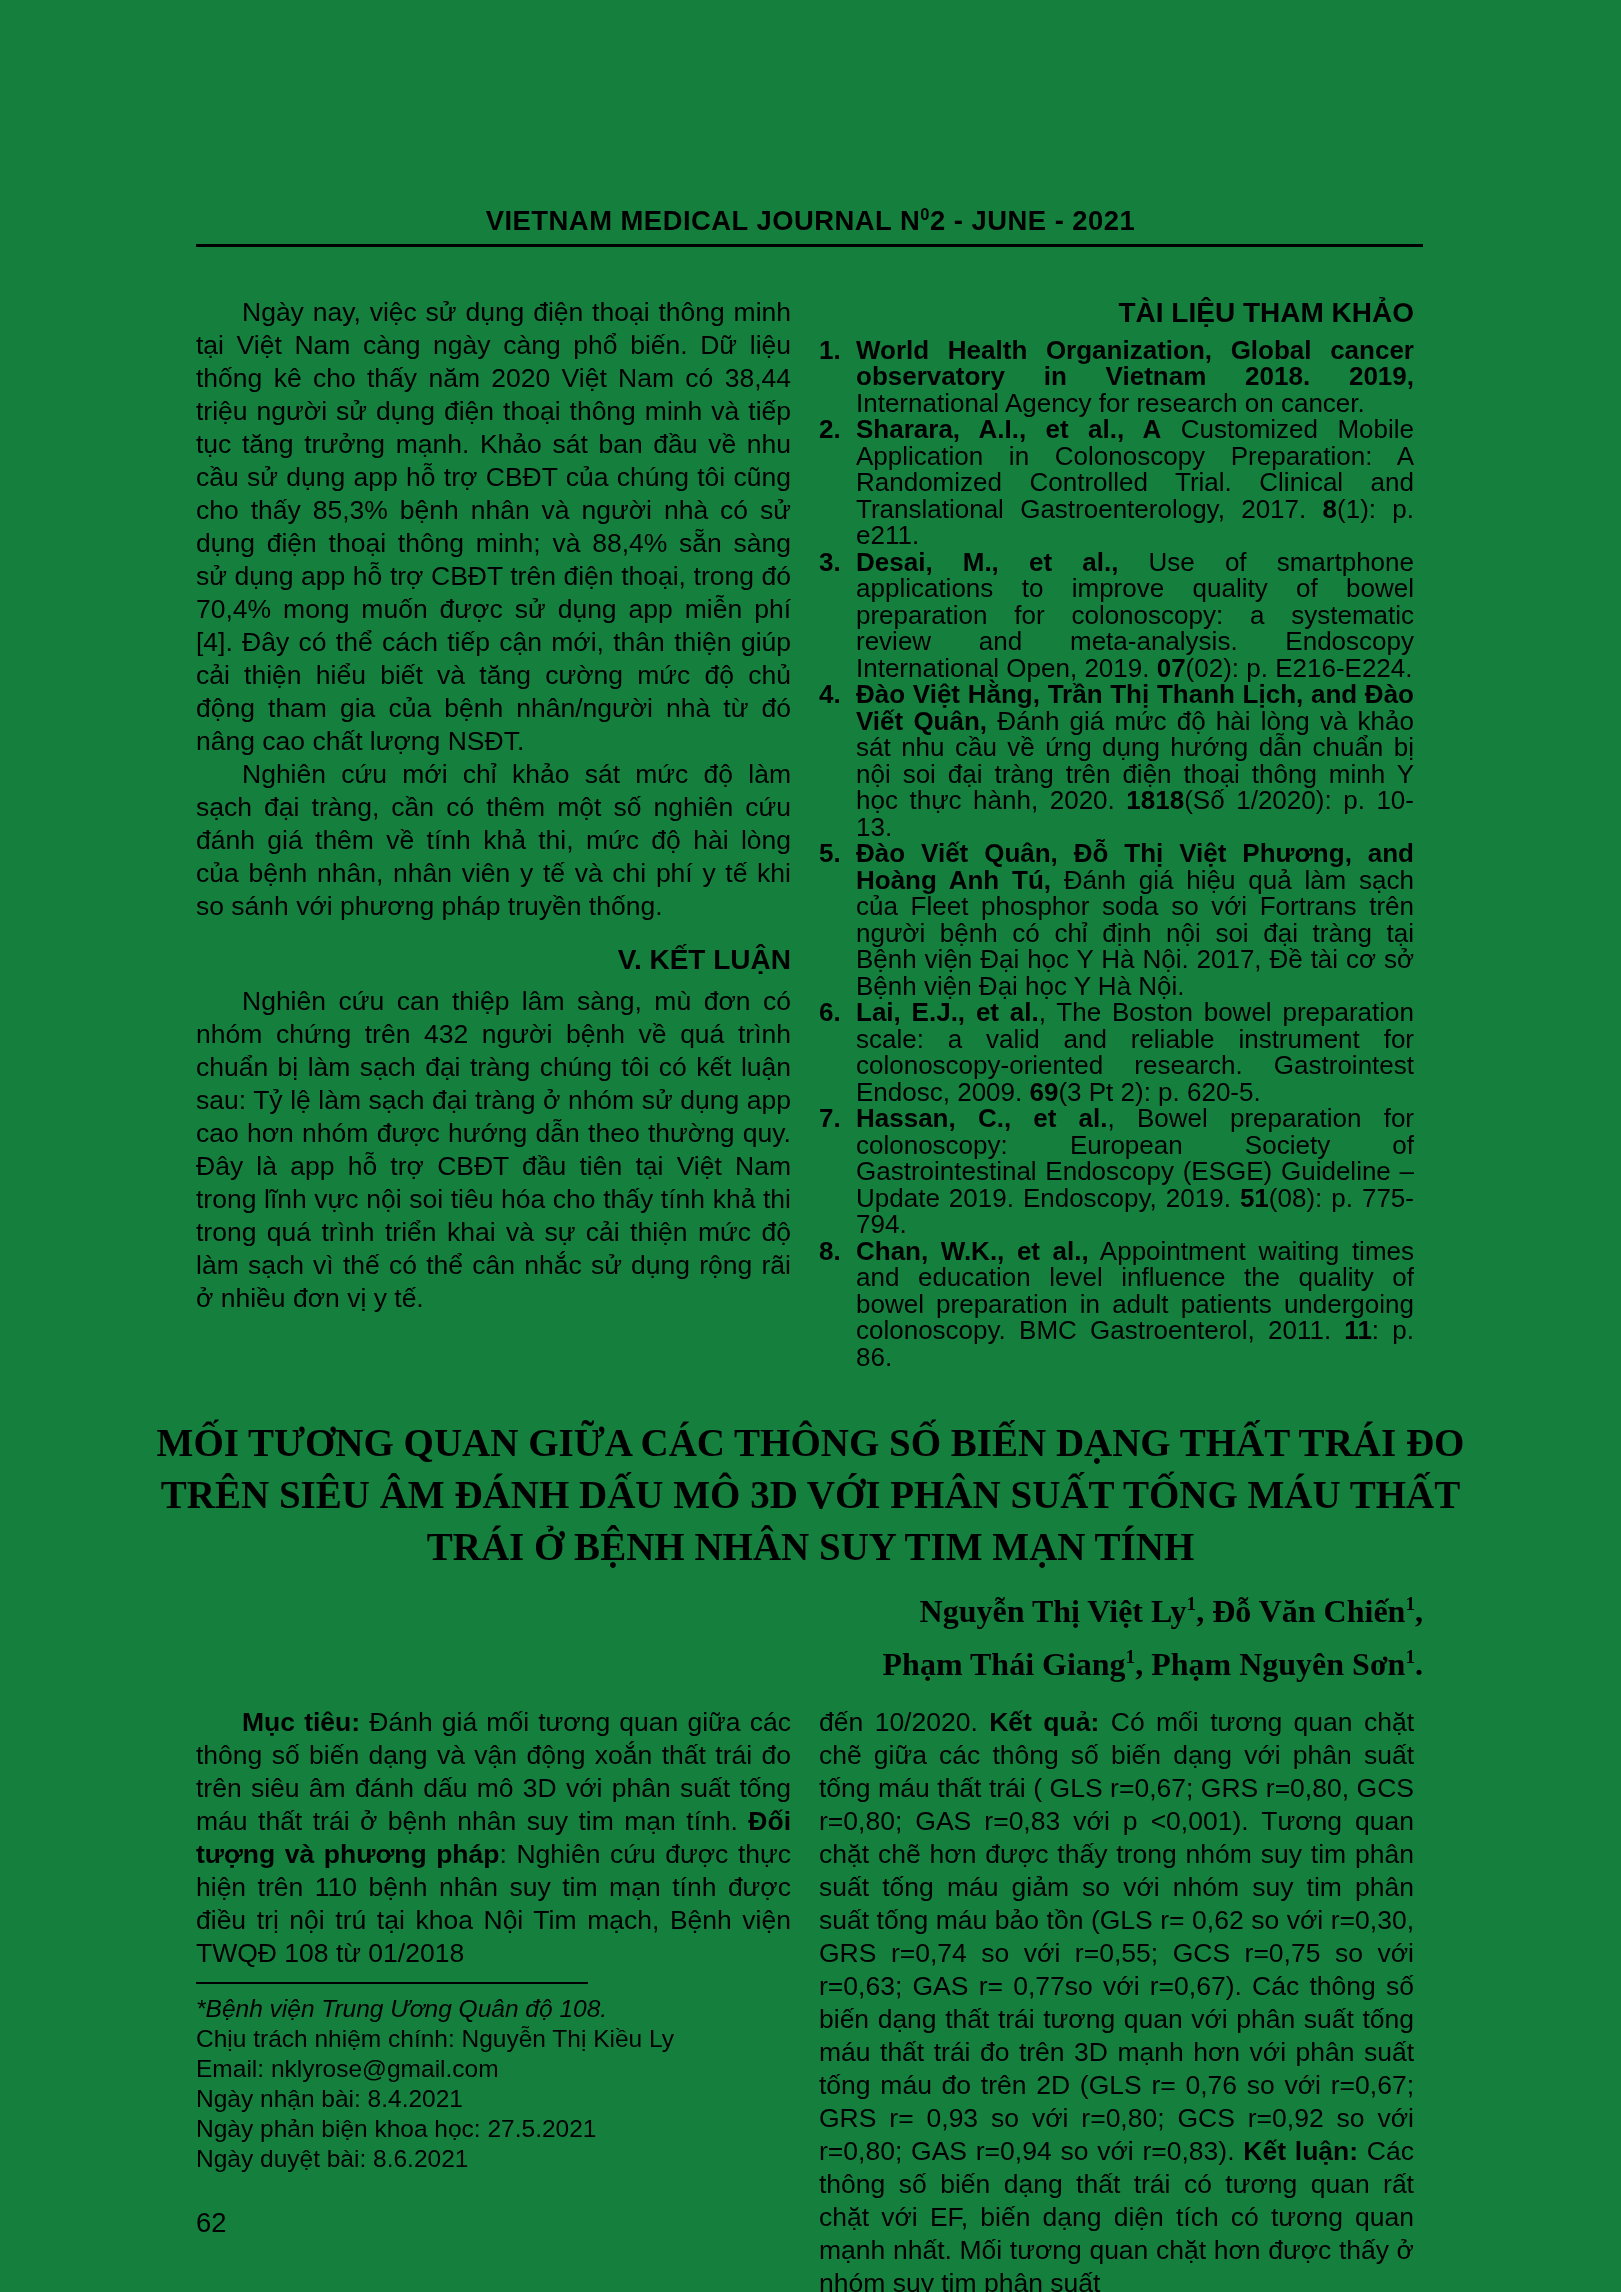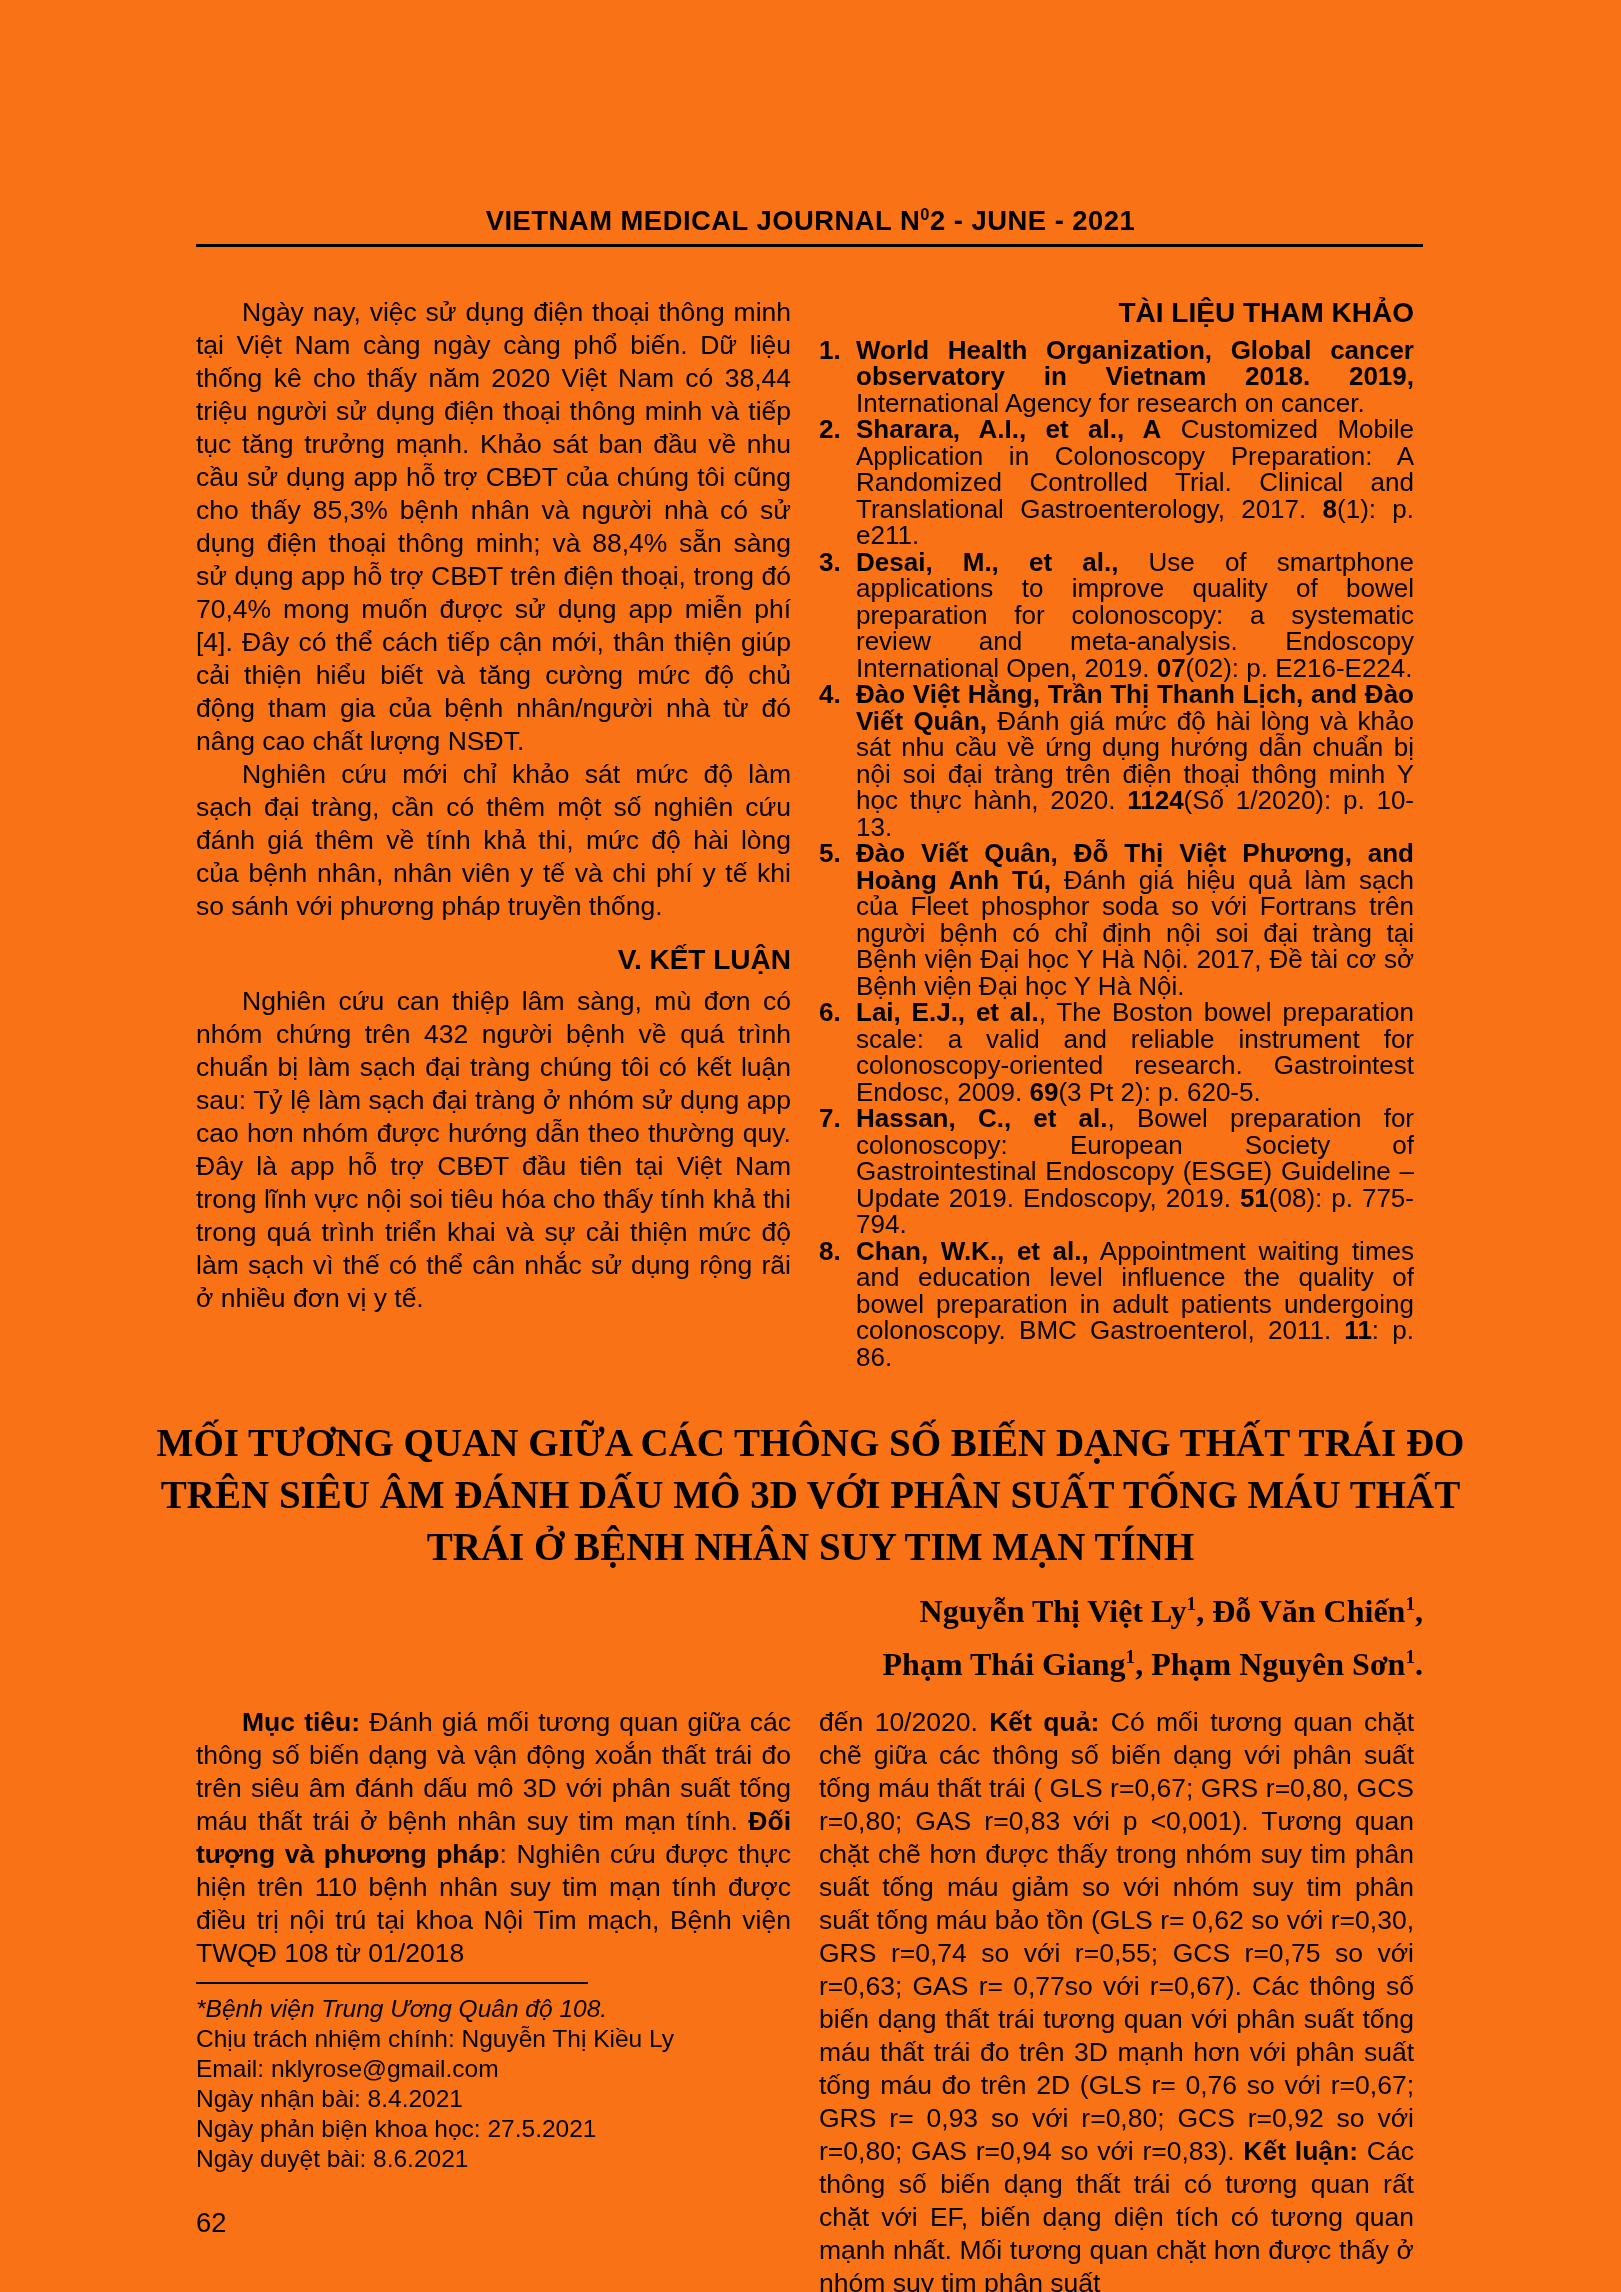--- a/index.html
+++ b/index.html
@@ -1,21 +1,21 @@
 <!DOCTYPE html>
 <html><head>
 <meta charset="utf-8">
 <style>
   html, body { margin: 0; padding: 0; background: #e8e8e8; }
   .page {
     position: relative;
     width: 1621px;
     height: 2293px;
     margin: 0 auto;
-    background: #f97316;
+    background: #15803d;
     color: #000;
     font-family: "Liberation Sans", "DejaVu Sans", sans-serif;
     overflow: hidden;
   }
   .header {
     margin-top: 199px;
     text-align: center;
     font-weight: bold;
     font-size: 27.4px;
     line-height: 31px;
@@ -115,21 +115,21 @@
       <div class="h h-conc">V. KẾT LUẬN</div>
       <p class="body ind">Nghiên cứu can thiệp lâm sàng, mù đơn có nhóm chứng trên 432 người bệnh về quá trình chuẩn bị làm sạch đại tràng chúng tôi có kết luận sau: Tỷ lệ làm sạch đại tràng ở nhóm sử dụng app cao hơn nhóm được hướng dẫn theo thường quy. Đây là app hỗ trợ CBĐT đầu tiên tại Việt Nam trong lĩnh vực nội soi tiêu hóa cho thấy tính khả thi trong quá trình triển khai và sự cải thiện mức độ làm sạch vì thế có thể cân nhắc sử dụng rộng rãi ở nhiều đơn vị y tế.</p>
     </div>
 
     <div class="col">
       <div class="h h-refs">TÀI LIỆU THAM KHẢO</div>
 
       <div class="ref"><span class="refnum">1.</span><span><span class="b">World Health Organization, Global cancer observatory in Vietnam 2018. 2019,</span><span> International Agency for research on cancer.</span></span></div>
       <div class="ref"><span class="refnum">2.</span><span><span class="b">Sharara, A.I., et al., A</span><span> Customized Mobile Application in Colonoscopy Preparation: A Randomized Controlled Trial. Clinical and Translational Gastroenterology, 2017. </span><span class="b">8</span><span>(1): p. e211.</span></span></div>
       <div class="ref"><span class="refnum">3.</span><span><span class="b">Desai, M., et al.,</span><span> Use of smartphone applications to improve quality of bowel preparation for colonoscopy: a systematic review and meta-analysis. Endoscopy International Open, 2019. </span><span class="b">07</span><span>(02): p. E216-E224.</span></span></div>
-      <div class="ref"><span class="refnum">4.</span><span><span class="b">Đào Việt Hằng, Trần Thị Thanh Lịch, and Đào Viết Quân,</span><span> Đánh giá mức độ hài lòng và khảo sát nhu cầu về ứng dụng hướng dẫn chuẩn bị nội soi đại tràng trên điện thoại thông minh Y học thực hành, 2020. </span><span class="b">1124</span><span>(Số 1/2020): p. 10-13.</span></span></div>
+      <div class="ref"><span class="refnum">4.</span><span><span class="b">Đào Việt Hằng, Trần Thị Thanh Lịch, and Đào Viết Quân,</span><span> Đánh giá mức độ hài lòng và khảo sát nhu cầu về ứng dụng hướng dẫn chuẩn bị nội soi đại tràng trên điện thoại thông minh Y học thực hành, 2020. </span><span class="b">1818</span><span>(Số 1/2020): p. 10-13.</span></span></div>
       <div class="ref"><span class="refnum">5.</span><span><span class="b">Đào Viết Quân, Đỗ Thị Việt Phương, and Hoàng Anh Tú,</span><span> Đánh giá hiệu quả làm sạch của Fleet phosphor soda so với Fortrans trên người bệnh có chỉ định nội soi đại tràng tại Bệnh viện Đại học Y Hà Nội. 2017, Đề tài cơ sở Bệnh viện Đại học Y Hà Nội.</span></span></div>
       <div class="ref"><span class="refnum">6.</span><span><span class="b">Lai, E.J., et al.</span><span>, The Boston bowel preparation scale: a valid and reliable instrument for colonoscopy-oriented research. Gastrointest Endosc, 2009. </span><span class="b">69</span><span>(3 Pt 2): p. 620-5.</span></span></div>
       <div class="ref"><span class="refnum">7.</span><span><span class="b">Hassan, C., et al.</span><span>, Bowel preparation for colonoscopy: European Society of Gastrointestinal Endoscopy (ESGE) Guideline – Update 2019. Endoscopy, 2019. </span><span class="b">51</span><span>(08): p. 775-794.</span></span></div>
       <div class="ref"><span class="refnum">8.</span><span><span class="b">Chan, W.K., et al.,</span><span> Appointment waiting times and education level influence the quality of bowel preparation in adult patients undergoing colonoscopy. BMC Gastroenterol, 2011. </span><span class="b">11</span><span>: p. 86.</span></span></div>
     </div>
   </div>
 
   <div class="title2">
     <div>MỐI TƯƠNG QUAN GIỮA CÁC THÔNG SỐ BIẾN DẠNG THẤT TRÁI ĐO</div>
     <div>TRÊN SIÊU ÂM ĐÁNH DẤU MÔ 3D VỚI PHÂN SUẤT TỐNG MÁU THẤT</div>

